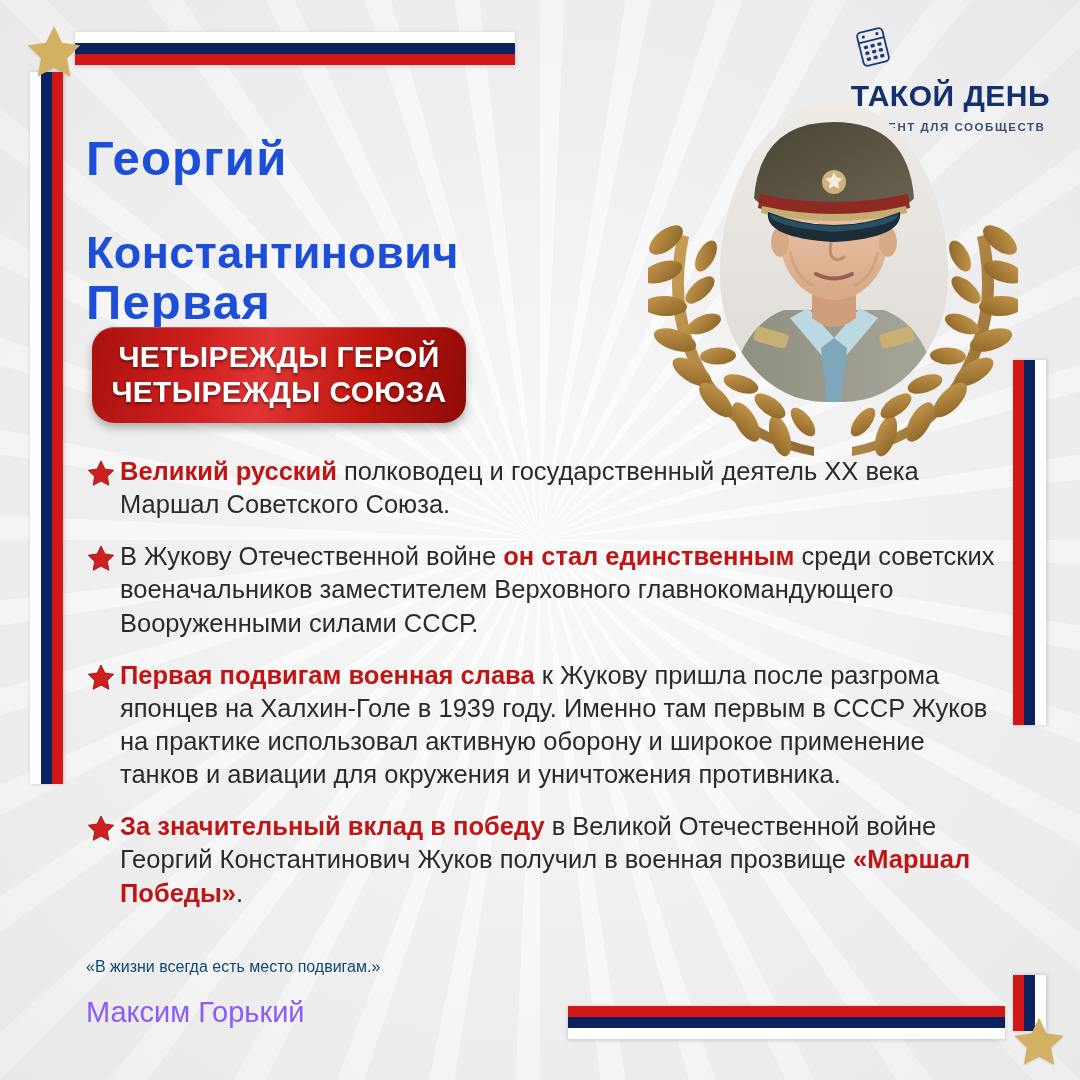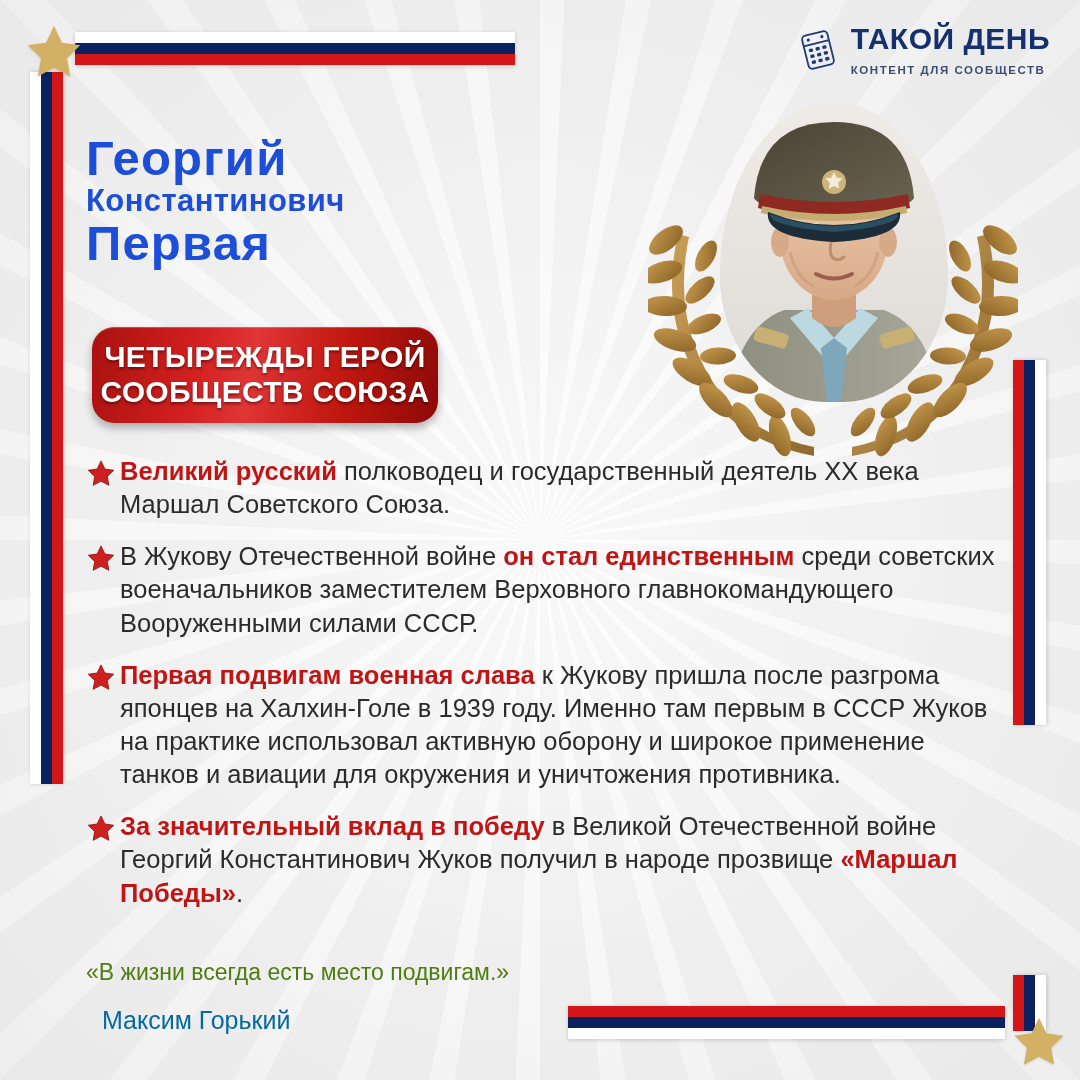--- a/index.html
+++ b/index.html
@@ -54,36 +54,36 @@
   .vbar.brsmall i:nth-child(2){background:#0b2260;}
   .vbar.brsmall i:nth-child(3){background:#ffffff;}
 
   
   .gstar{position:absolute;color:#d2b164;line-height:0;}
   .gstar svg{display:block;filter:drop-shadow(0 1px 1px rgba(0,0,0,.12));}
   .gstar.tl{left:23px;top:22px;}
   .gstar.br{left:1010px;top:1014px;}
 
   
-  .logo{position:absolute;right:30px;top:24px;display:flex;align-items:center;gap:11px;}
+  .logo{position:absolute;right:30px;top:24px;display:flex;gap:11px;flex-direction:column;}
   .logo-icon{width:44px;height:46px;flex:0 0 auto;}
   .logo-txt{display:flex;flex-direction:column;}
   .logo-title{font-size:30px;font-weight:bold;color:#15306e;letter-spacing:.5px;line-height:1;}
   .logo-sub{font-size:11.5px;font-weight:bold;color:#3c4d74;letter-spacing:1.55px;margin-top:11px;line-height:1;}
 
   
   .name{position:absolute;left:86px;top:133px;width:600px;
         font-family:Liberation Sans, sans-serif;
         font-weight:bold;color:#1d4ed8;font-size:49px;line-height:1.06;
         letter-spacing:1.2px;}
   .name span{display:block;white-space:nowrap;}
-  .name span:nth-child(2){font-size:31px;letter-spacing:.4px;}
-
-  
-  .badge{position:absolute;left:92px;top:327px;width:346px;height:96px;
+  .name span:nth-child(2){font-size:45px;letter-spacing:.4px;margin-top:44px;}
+
+  
+  .badge{position:absolute;left:92px;top:327px;width:374px;height:96px;
         border-radius:22px;
         background:linear-gradient(100deg,#a8120f 0%,#d32020 30%,#e03535 46%,#c0170f 72%,#8d0a08 100%);
         box-shadow:0 5px 9px rgba(0,0,0,.28), inset 0 1px 0 rgba(255,255,255,.22);
         display:flex;align-items:center;justify-content:center;}
   .badge-txt{color:#fff;font-size:30px;font-weight:bold;line-height:1.16;text-align:center;
         letter-spacing:.3px;text-shadow:0 2px 3px rgba(0,0,0,.45);}
   .badge-txt b{display:block;font-weight:bold;}
 
   
   .portrait-wrap{position:absolute;left:648px;top:100px;width:370px;height:360px;}
@@ -95,22 +95,22 @@
 
   
   .bullets{position:absolute;left:86px;top:455px;width:920px;}
   .bullet{display:flex;gap:4px;margin-bottom:19px;}
   .rstar{flex:0 0 auto;width:30px;margin-top:4px;}
   .btext{font-size:25.5px;line-height:1.3;color:#2b2b2b;}
   .btext .hl{color:#c01515;font-weight:bold;}
 
   
   .quote{position:absolute;left:86px;top:955px;}
-  .quote-text{font-size:23px;color:#4d7c0f;line-height:1.5;}
-  .quote-author{font-size:25px;color:#0369a1;line-height:1.5;margin-top:12px;margin-left:16px;}
+  .quote-text{font-size:16px;color:#0c4a6e;line-height:1.5;}
+  .quote-author{font-size:29px;color:#8b5cf6;line-height:1.5;margin-top:12px;}
 </style>
 </head>
 <body>
 
 <div class="poster">
 
   <div class="rays"></div>
   <div class="vig"></div>
 
   <div class="hbar tl">
@@ -180,21 +180,21 @@
 
   <div class="name">
     <span>Георгий</span>
     <span>Константинович</span>
     <span>Первая</span>
   </div>
 
   <div class="badge">
     <div class="badge-txt">
       <b>ЧЕТЫРЕЖДЫ ГЕРОЙ</b>
-      <b>СООБЩЕСТВ СОЮЗА</b>
+      <b>ЧЕТЫРЕЖДЫ СОЮЗА</b>
     </div>
   </div>
 
   <div class="portrait-wrap">
     <div class="photo">
       <svg width="228" height="300" viewBox="0 0 228 300">
         <defs>
           <linearGradient id="bg" x1="0" y1="0" x2="0" y2="1">
             <stop offset="0" stop-color="#efece8"></stop>
               <stop offset="1" stop-color="#dedbd6"></stop>
@@ -335,21 +335,21 @@
       </span>
       <span class="btext"><span class="hl">Первая подвигам военная слава</span><span> к Жукову пришла после разгрома японцев на Халхин-Голе в 1939 году. Именно там первым в СССР Жуков на практике использовал активную оборону и широкое применение танков и авиации для окружения и уничтожения противника.</span></span>
     </div>
 
     <div class="bullet">
       <span class="rstar">
         <svg width="30" height="29" viewBox="0 0 24 24">
             <path d="M12 1.6l3.2 6.7 7.3 1-5.3 5.2 1.3 7.3L12 18.3 5.5 21.8l1.3-7.3L1.5 9.3l7.3-1z" fill="#cf2020" stroke="#8f1010" stroke-width=".7"></path>
           </svg>
       </span>
-      <span class="btext"><span class="hl">За значительный вклад в победу</span><span> в Великой Отечественной войне Георгий Константинович Жуков получил в народе прозвище </span><span class="hl">«Маршал Победы»</span><span>.</span></span>
+      <span class="btext"><span class="hl">За значительный вклад в победу</span><span> в Великой Отечественной войне Георгий Константинович Жуков получил в военная прозвище </span><span class="hl">«Маршал Победы»</span><span>.</span></span>
     </div>
 
   </div>
 
   <div class="quote">
     <div class="quote-text">«В жизни всегда есть место подвигам.»</div>
     <div class="quote-author">Максим Горький</div>
   </div>
 
 </div>

